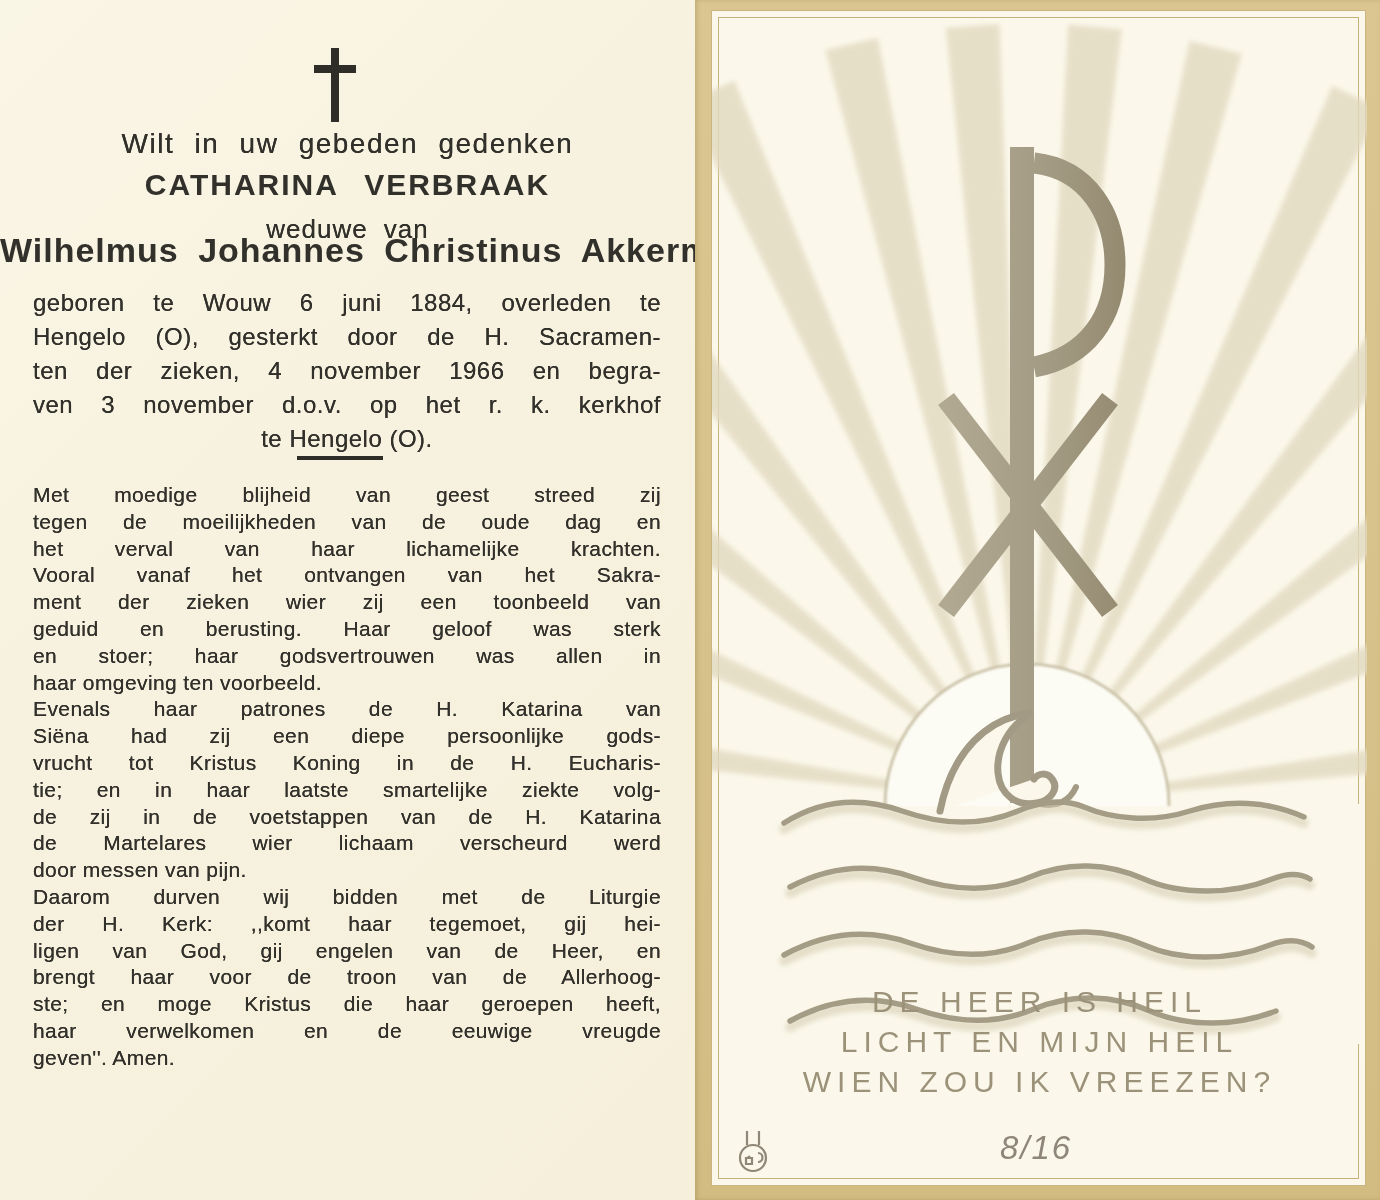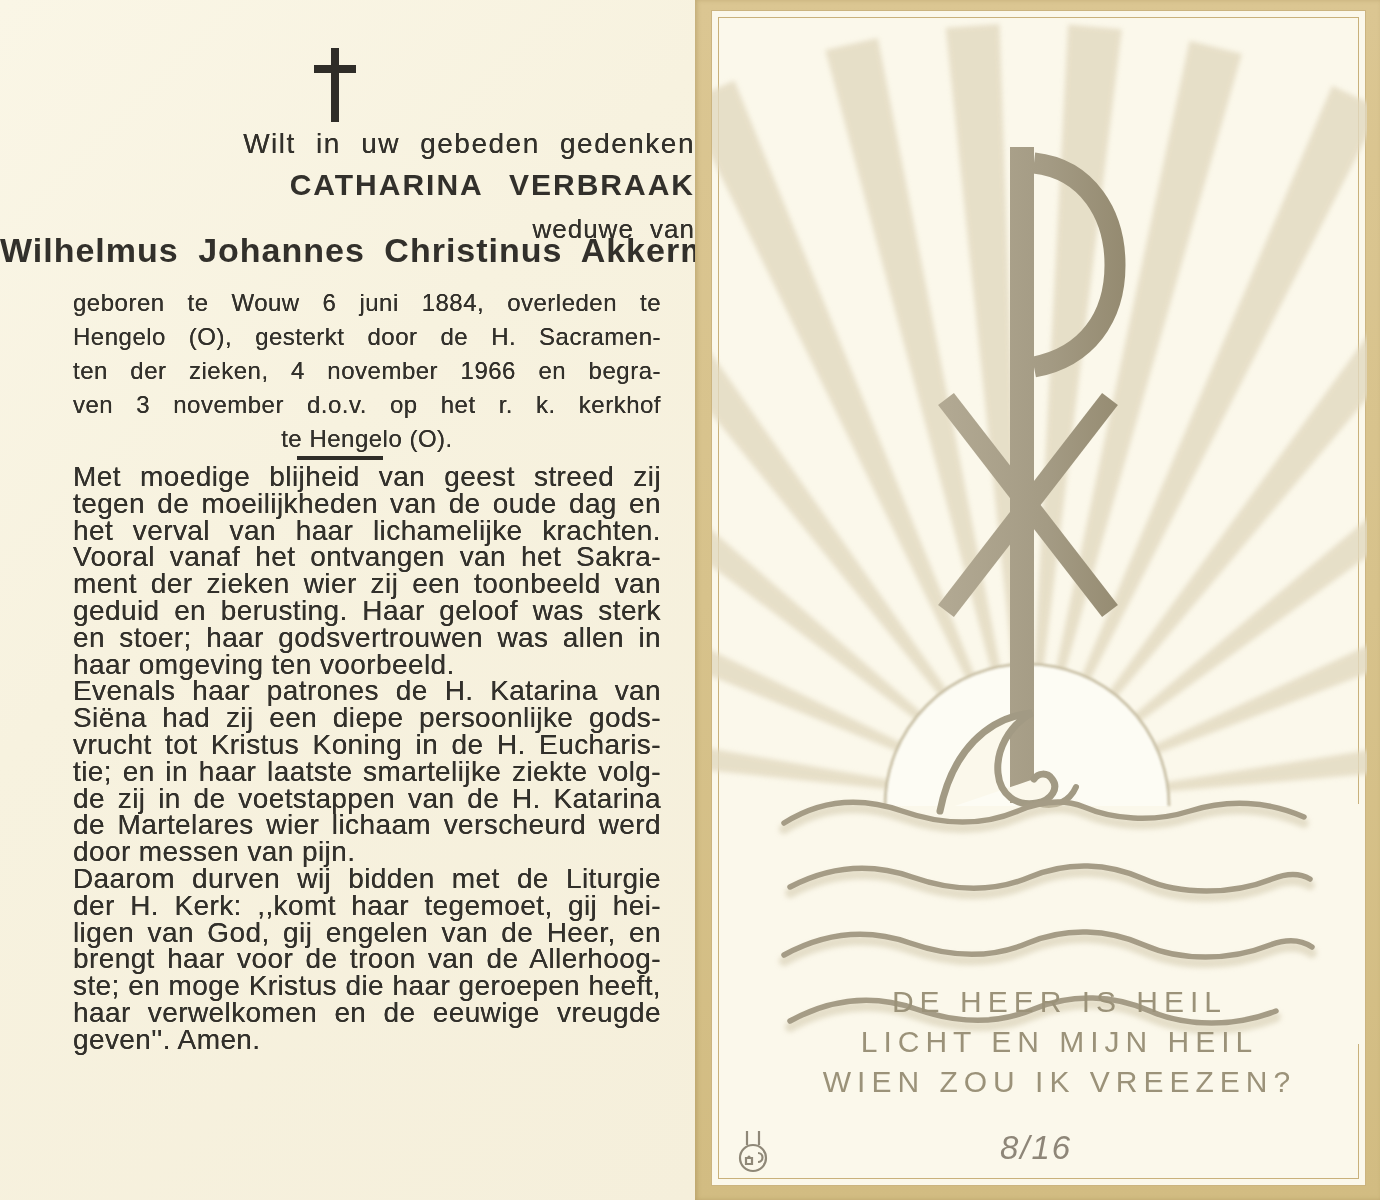--- a/index.html
+++ b/index.html
@@ -12,30 +12,30 @@
   
   .left-page{
     position:absolute;left:0;top:0;width:695px;height:1200px;
     background:linear-gradient(135deg,#faf6e6 0%,#f7f2df 40%,#f5efdb 100%);
   }
   .cross{
     position:absolute;left:313px;top:48px;width:44px;height:74px;
   }
   .cross .v{position:absolute;left:18px;top:0;width:8px;height:74px;background:#2f2d28;}
   .cross .h{position:absolute;left:1px;top:17px;width:42px;height:8px;background:#2f2d28;}
-  .c-line{position:absolute;left:0;width:695px;text-align:right;white-space:nowrap;}
+  .c-line{position:absolute;left:0;width:695px;text-align:center;white-space:nowrap;}
   .invocation{top:128px;font-size:28px;letter-spacing:1.5px;word-spacing:11px;text-shadow:0 0 .5px #32302b;}
   .deceased{top:168px;font-size:30px;font-weight:bold;letter-spacing:2px;word-spacing:16px;}
   .relation{top:214px;font-size:26px;letter-spacing:1px;word-spacing:8px;text-shadow:0 0 .5px #32302b;}
   .spouse{top:231px;font-size:34px;font-weight:bold;letter-spacing:1px;word-spacing:9px;}
   .textcol{position:absolute;left:33px;width:628px;}
   .vitals{top:286px;font-size:24px;line-height:34px;letter-spacing:.5px;text-shadow:0 0 .5px #32302b;}
   .divider{position:absolute;left:297px;top:456px;width:86px;height:4px;background:#2f2d28;}
-  .bodytext{top:464px;font-size:28px;line-height:26.8px;letter-spacing:.4px;text-shadow:0 0 .5px #32302b;}
-  .tline{text-align:justify;text-align-last:justify;margin-left:40px;}
+  .bodytext{top:482px;font-size:21px;line-height:26.8px;letter-spacing:.4px;text-shadow:0 0 .5px #32302b;}
+  .tline{text-align:justify;text-align-last:justify;}
   .tline.last-left{text-align-last:left;}
   .tline.last-center{text-align-last:center;}
   
   .right-card{
     position:absolute;left:695px;top:0;width:685px;height:1200px;
     background:linear-gradient(180deg,#dbc692 0%,#d7c28b 50%,#d2bc82 100%);
     box-shadow:inset 2px 0 4px rgba(120,95,40,.25);
   }
   .panel{
     position:absolute;left:16px;top:10px;width:655px;height:1176px;

